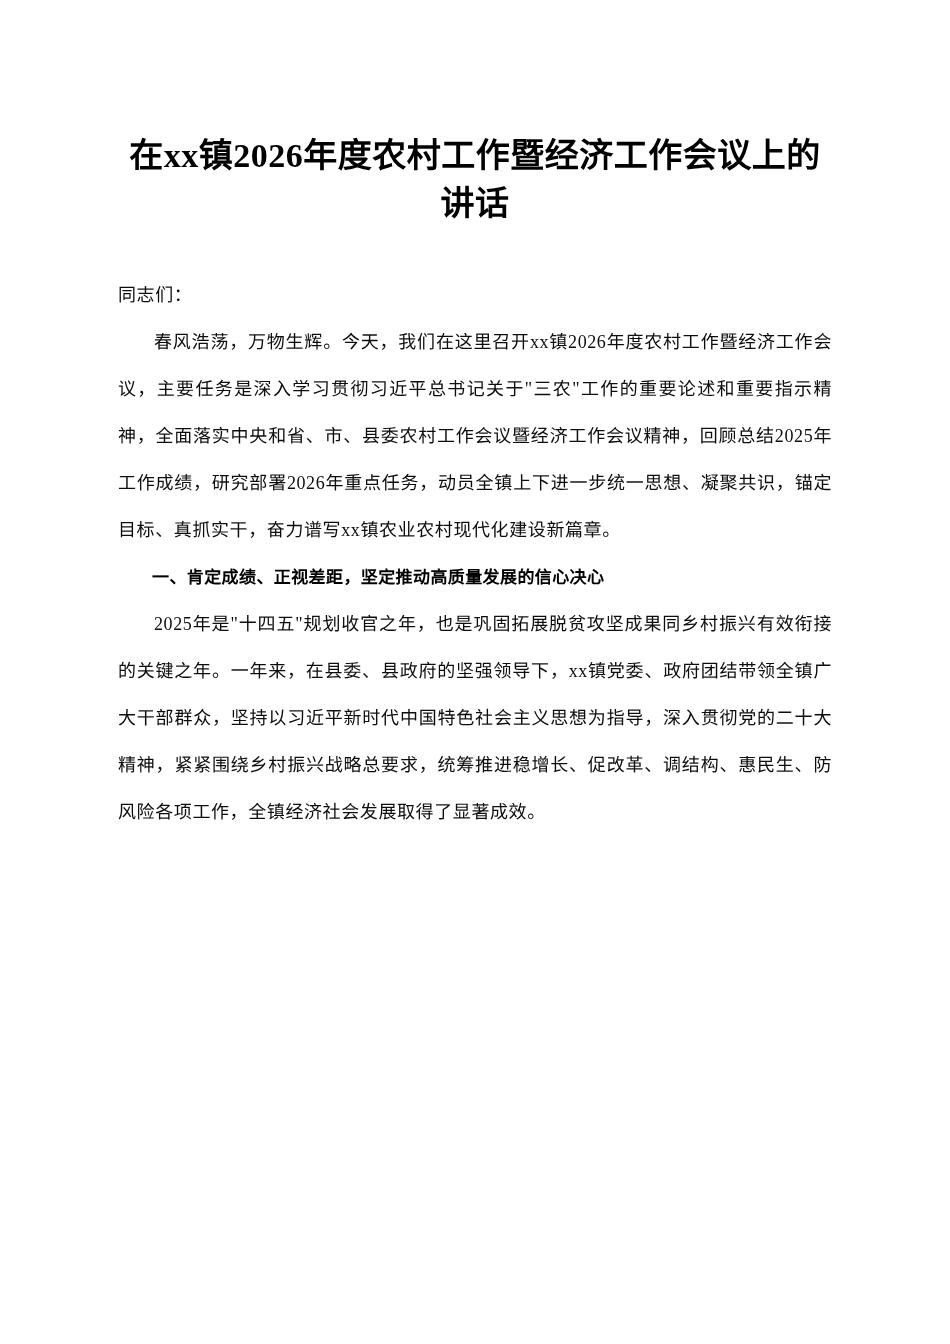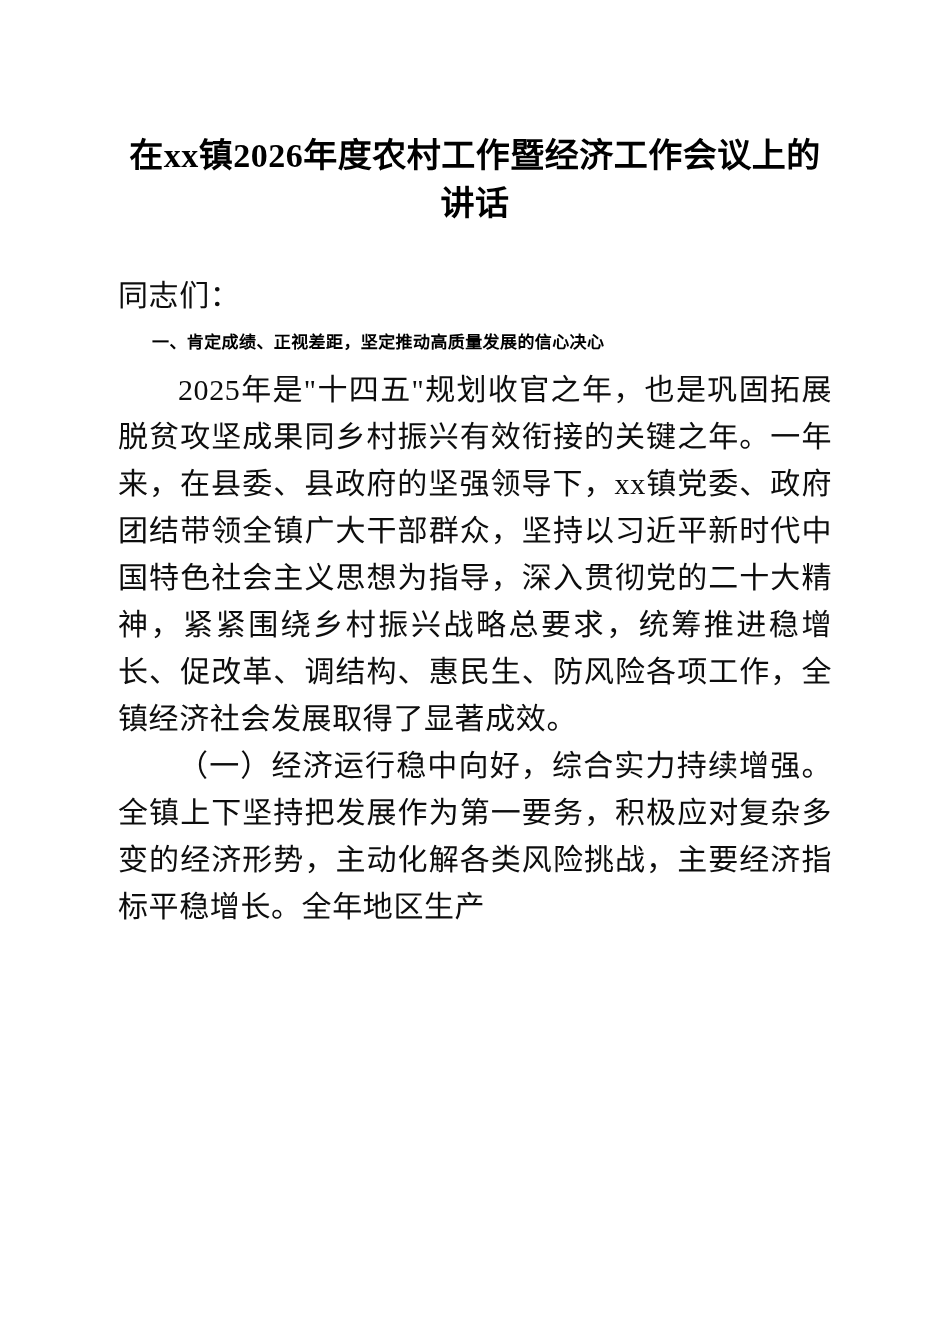--- a/index.html
+++ b/index.html
@@ -41,21 +41,21 @@
     word-break: break-all;
   }
 
   
   .body-block {
     margin-top: 44px;
   }
 
   p.para {
     font-family: "Liberation Serif", "DejaVu Serif", serif;
-    font-size: 30px;
+    font-size: 18px;
     line-height: 47px;
     color: #0d0d0d;
     margin: 0;
     text-align: justify;
     text-justify: inter-ideograph;
     letter-spacing: 0.6px;
     word-break: break-all;
     hyphens: none;
   }
 
@@ -94,22 +94,22 @@
   <div class="content">
 
     <h1 class="doc-title">
       <span>在xx镇2026年度农村工作暨经济工作会议上</span><span>的讲话</span>
     </h1>
 
     <div class="body-block">
 
       <p class="para noindent">同志们：</p>
 
+      <p class="para indent">春风浩荡，万物生辉。今天，我们在这里召开xx镇2026年度农村工作暨经济工作会议，主要任务是深入学习贯彻习近平总书记关于"三农"工作的重要论述和重要指示精神，全面落实中央和省、市、县委农村工作会议暨经济工作会议精神，回顾总结2025年工作成绩，研究部署2026年重点任务，动员全镇上下进一步统一思想、凝聚共识，锚定目标、真抓实干，奋力谱写xx镇农业农村现代化建设新篇章。</p>
 
       <p class="section-heading">一、肯定成绩、正视差距，坚定推动高质量发展的信心决心</p>
 
       <p class="para indent">2025年是"十四五"规划收官之年，也是巩固拓展脱贫攻坚成果同乡村振兴有效衔接的关键之年。一年来，在县委、县政府的坚强领导下，xx镇党委、政府团结带领全镇广大干部群众，坚持以习近平新时代中国特色社会主义思想为指导，深入贯彻党的二十大精神，紧紧围绕乡村振兴战略总要求，统筹推进稳增长、促改革、调结构、惠民生、防风险各项工作，全镇经济社会发展取得了显著成效。</p>
 
-      <p class="para indent clipped">（一）经济运行稳中向好，综合实力持续增强。全镇上下坚持把发展作为第一要务，积极应对复杂多变的经济形势，主动化解各类风险挑战，主要经济指标平稳增长。全年地区生产</p>
 
     </div>
   </div>
 </div>
 
 </body></html>

